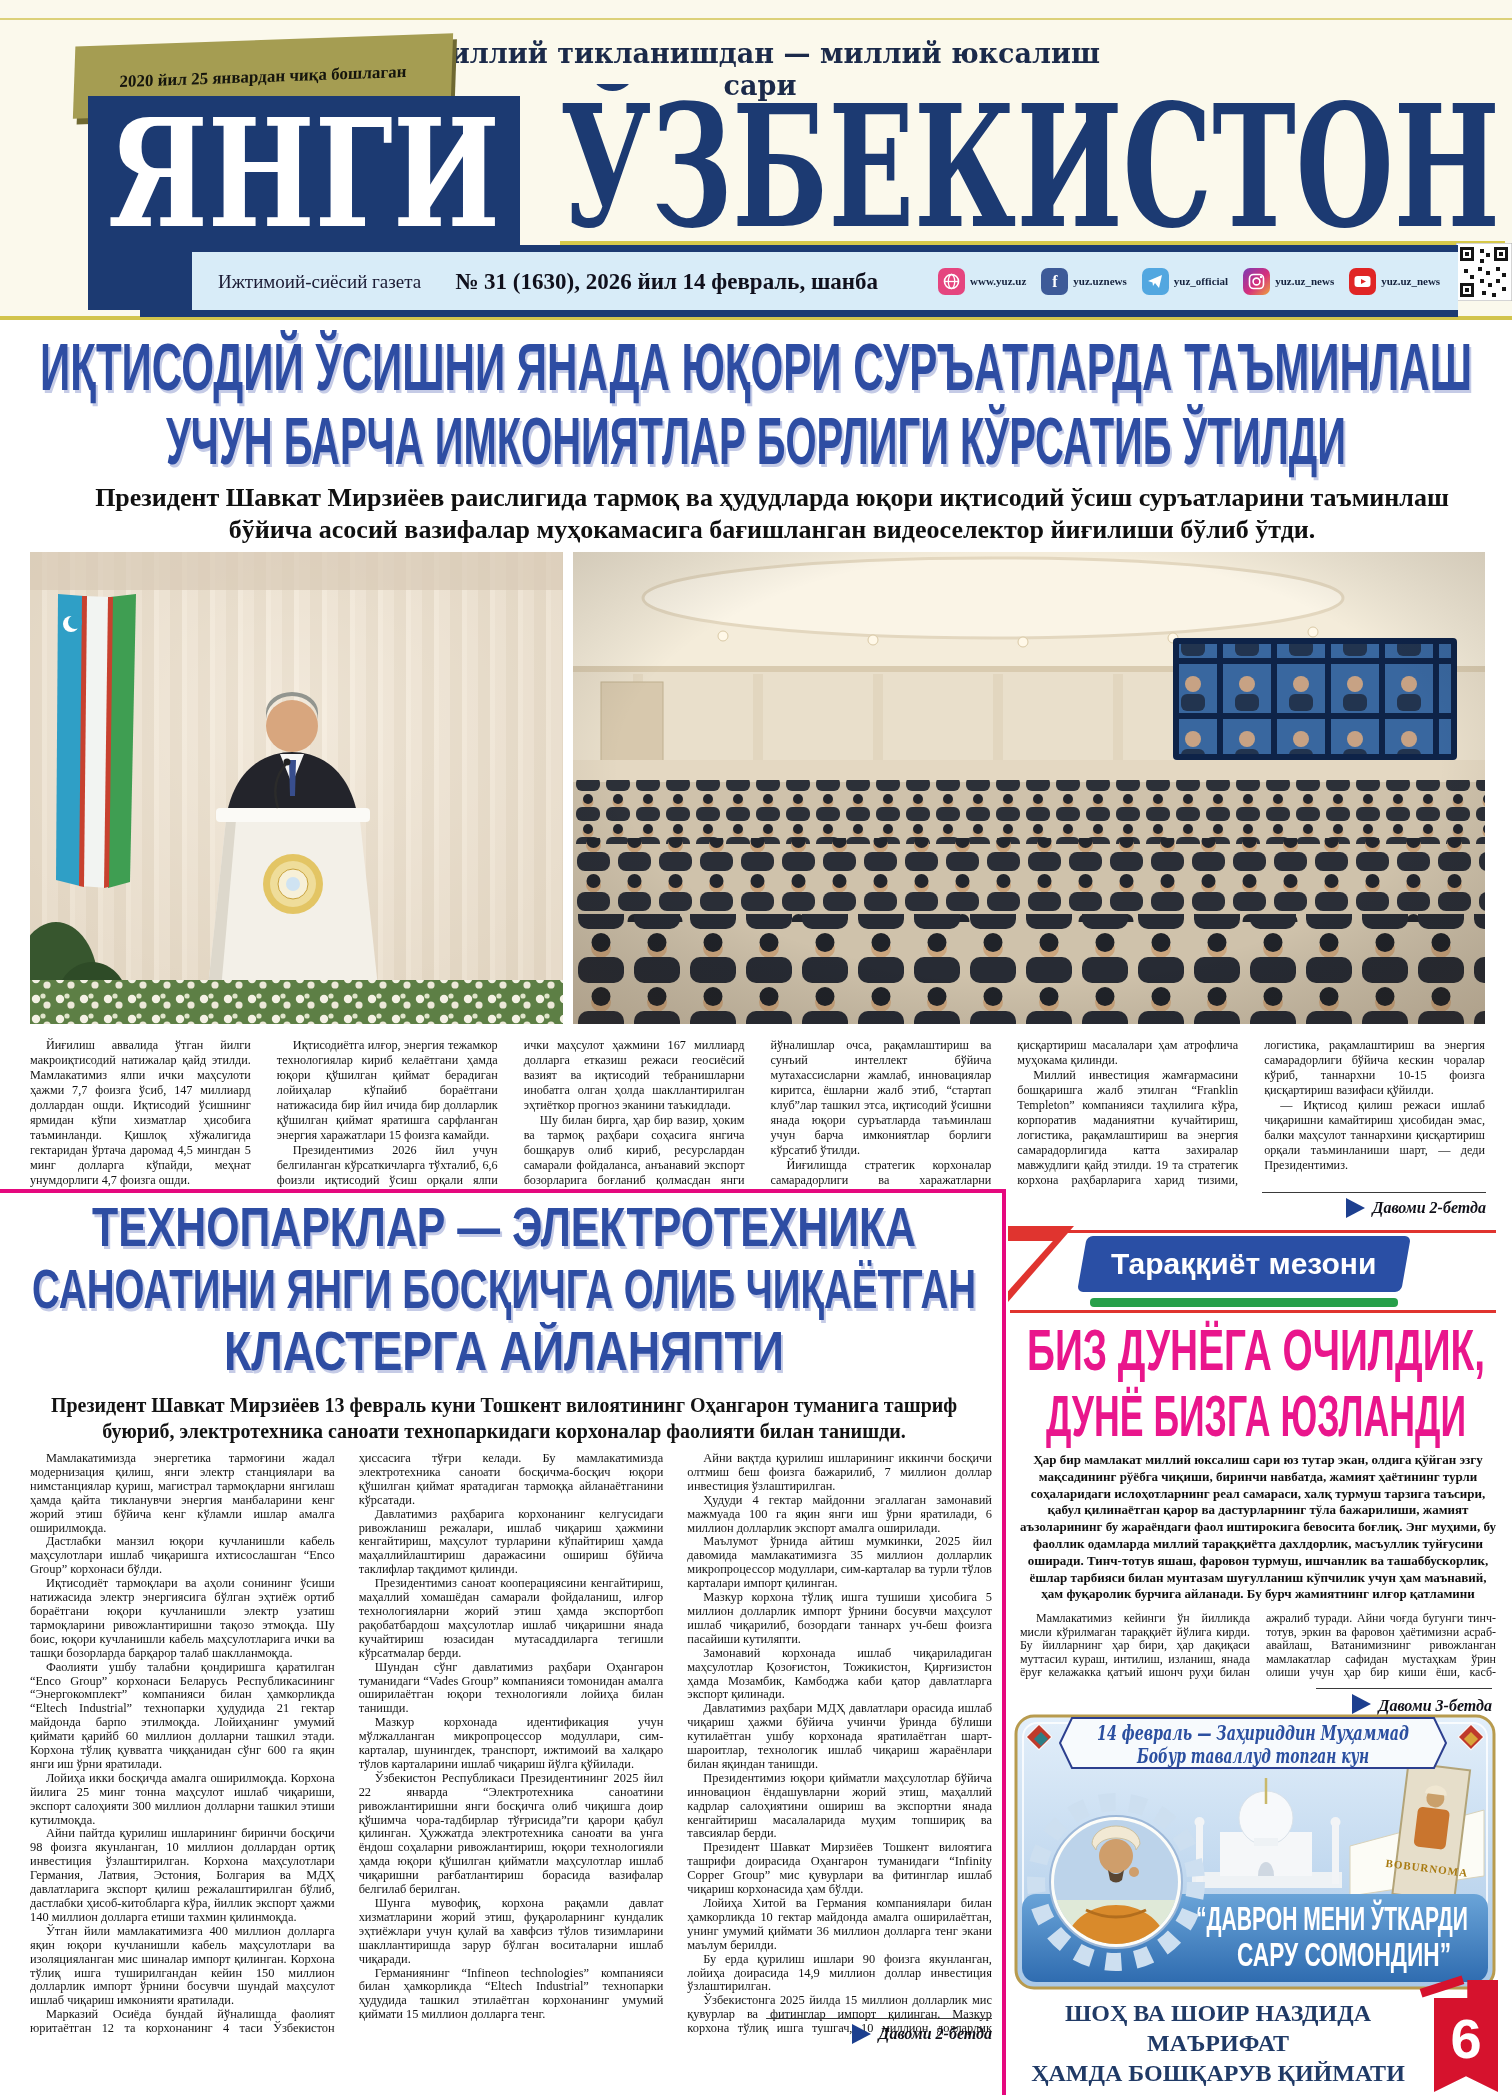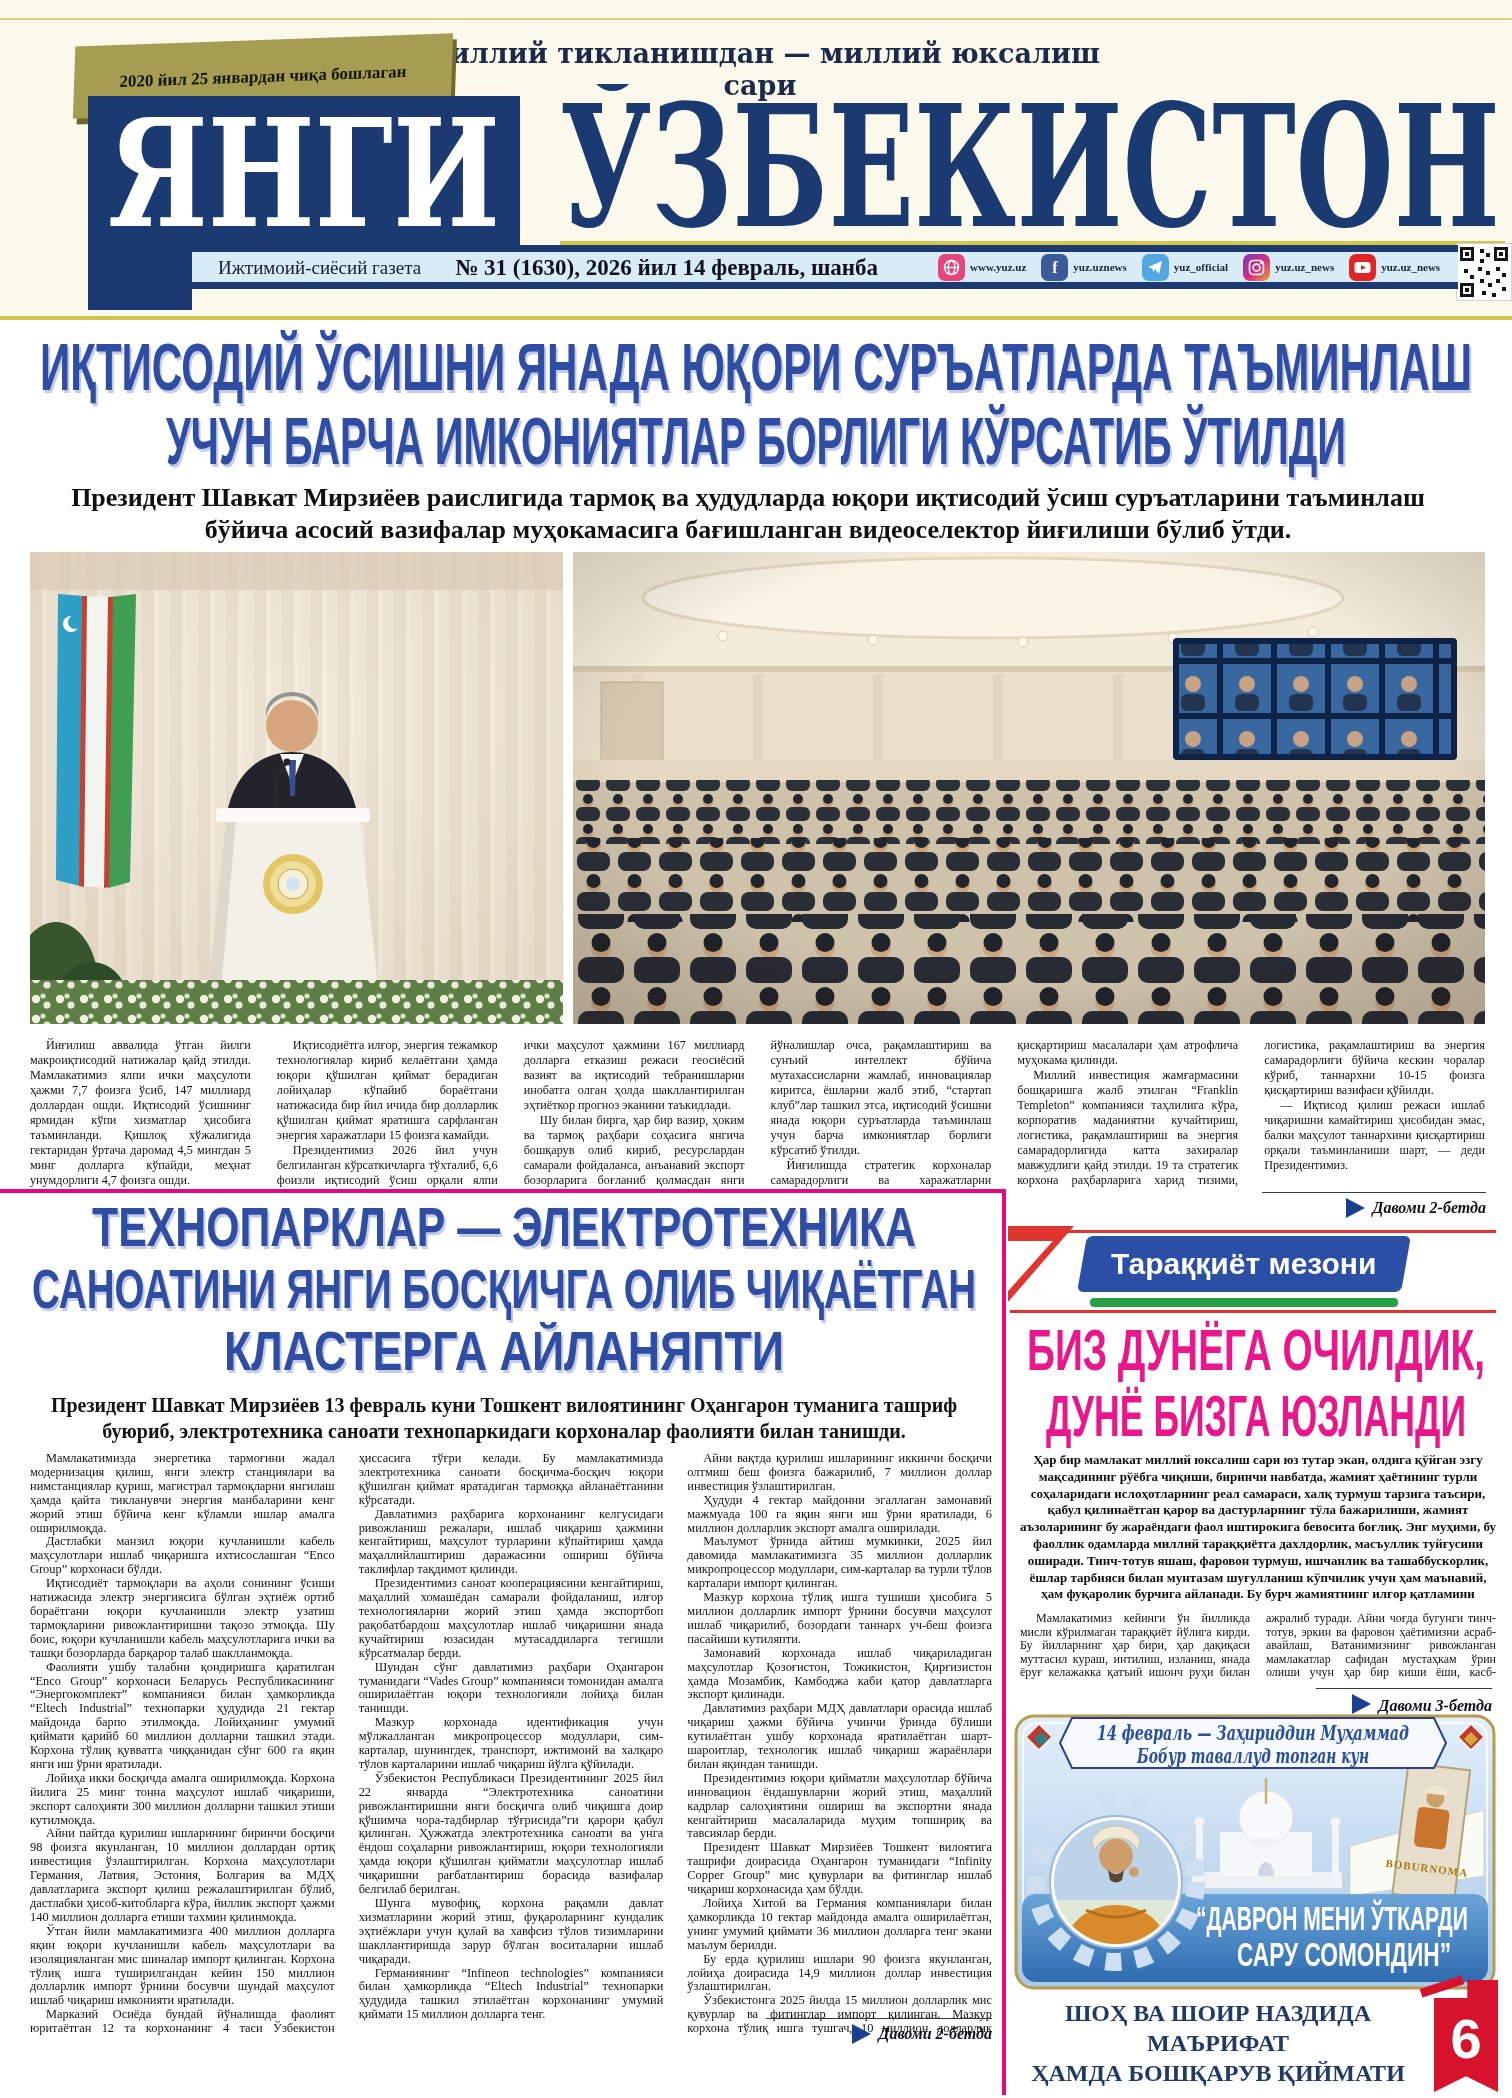--- a/index.html
+++ b/index.html
@@ -9,37 +9,37 @@
   
   .top-band{left:0;top:0;width:1512px;height:318px;background:#fbf9ec;}
   .top-line{left:0;top:18px;width:1512px;height:2px;background:#d5c75d;opacity:.8;}
   .tagline{left:380px;top:38px;width:760px;text-align:center;font:600 27px/1.2 "DejaVu Serif",serif;color:#1b2a4a;}
   .founded{left:74px;top:40px;width:378px;height:72px;background:#a59d52;transform:rotate(-2deg) skewX(-4deg);
            display:flex;align-items:center;justify-content:center;box-shadow:4px 6px 0 #6f6931;}
   .founded span{font:bold 17px/1 "Liberation Serif",serif;color:#15150d;}
   .yangi-box{left:88px;top:96px;width:432px;height:152px;background:#1c3a72;}
   .yangi-tail{left:88px;top:246px;width:104px;height:64px;background:#1c3a72;}
   .gold-under{left:560px;top:241px;width:945px;height:7px;background:#d6c84a;}
-  .issue-bar{left:140px;top:245px;width:1318px;height:44px;background:#d8ecf8;border-top:7px solid #1c3a72;
+  .issue-bar{left:140px;top:245px;width:1318px;height:72px;background:#d8ecf8;border-top:7px solid #1c3a72;
              border-bottom:7px solid #1c3a72;box-sizing:border-box;display:flex;align-items:center;
              padding-left:78px;gap:34px;z-index:1;}
   .yangi-box,.yangi-tail{z-index:2;}
   .gz-type{font:19px/1 "Liberation Serif",serif;color:#1a1a33;}
   .iss-info{font:bold 23px/1 "Liberation Serif",serif;color:#10101c;white-space:nowrap;}
   .socials{display:flex;align-items:center;gap:15px;margin-left:26px;}
   .soc{display:flex;align-items:center;gap:5px;}
   .soc .lbl{font:bold 11px/1 "Liberation Serif",serif;color:#15223d;}
   .soc .ic{width:27px;height:27px;border-radius:7px;display:flex;align-items:center;justify-content:center;}
   .ic-globe{background:#e5457f;} .ic-fb{background:#3d5a98;} .ic-tg{background:#52a7e0;}
   .ic-ig{background:linear-gradient(135deg,#7a3bb5,#d6307c 55%,#eea43c);} .ic-yt{background:#e02525;}
   .gold-rule{left:0;top:316px;width:1512px;height:4px;background:#d2c44c;}
   
   .hl-blue text{fill:#2e4da3;font-family:"Liberation Sans",sans-serif;font-weight:bold;}
   .hl-blue{filter:drop-shadow(2px 3px 0 #c5cbe6);}
-  .lead-subhead{left:28px;top:482px;width:1440px;text-align:center;
+  .lead-subhead{left:52px;top:482px;width:1440px;text-align:center;
                 font:bold 26px/1.22 "Liberation Serif",serif;color:#101010;}
   
   .cols6{left:30px;top:1038px;width:1455px;height:154px;column-count:6;column-gap:26px;
          font:12.2px/15px "Liberation Serif",serif;text-align:justify;overflow:hidden;}
   .cols3{left:30px;top:1452px;width:962px;height:592px;column-count:3;column-gap:24px;
          font:12.4px/13.9px "Liberation Serif",serif;text-align:justify;overflow:hidden;}
   .cols2{left:1020px;top:1612px;width:476px;height:80px;column-count:2;column-gap:16px;
          font:12px/13.6px "Liberation Serif",serif;text-align:justify;overflow:hidden;}
   .cols6 p,.cols3 p,.cols2 p{margin:0;text-indent:16px;}
   

